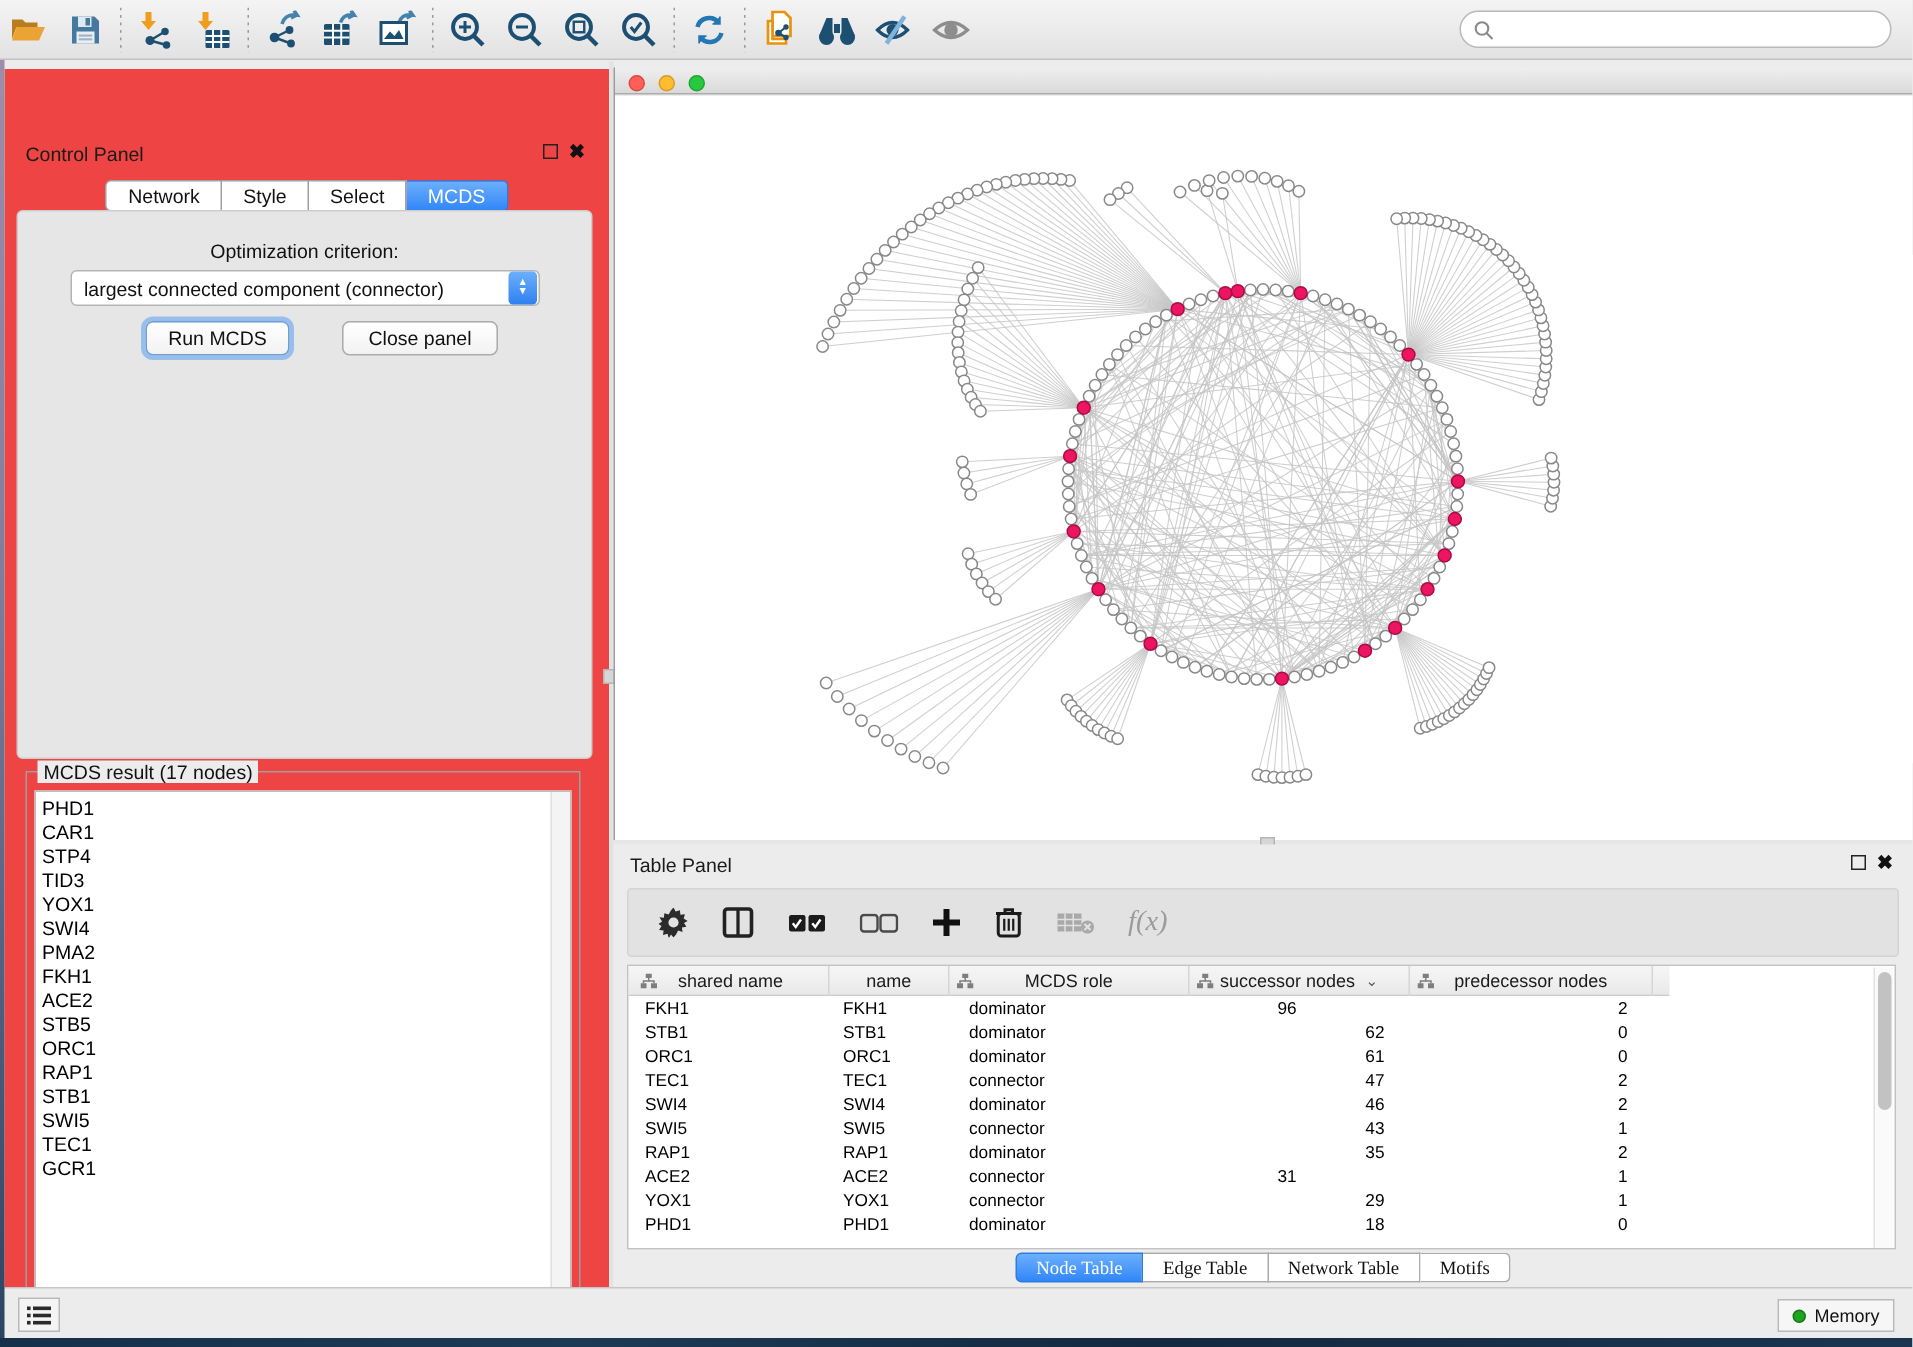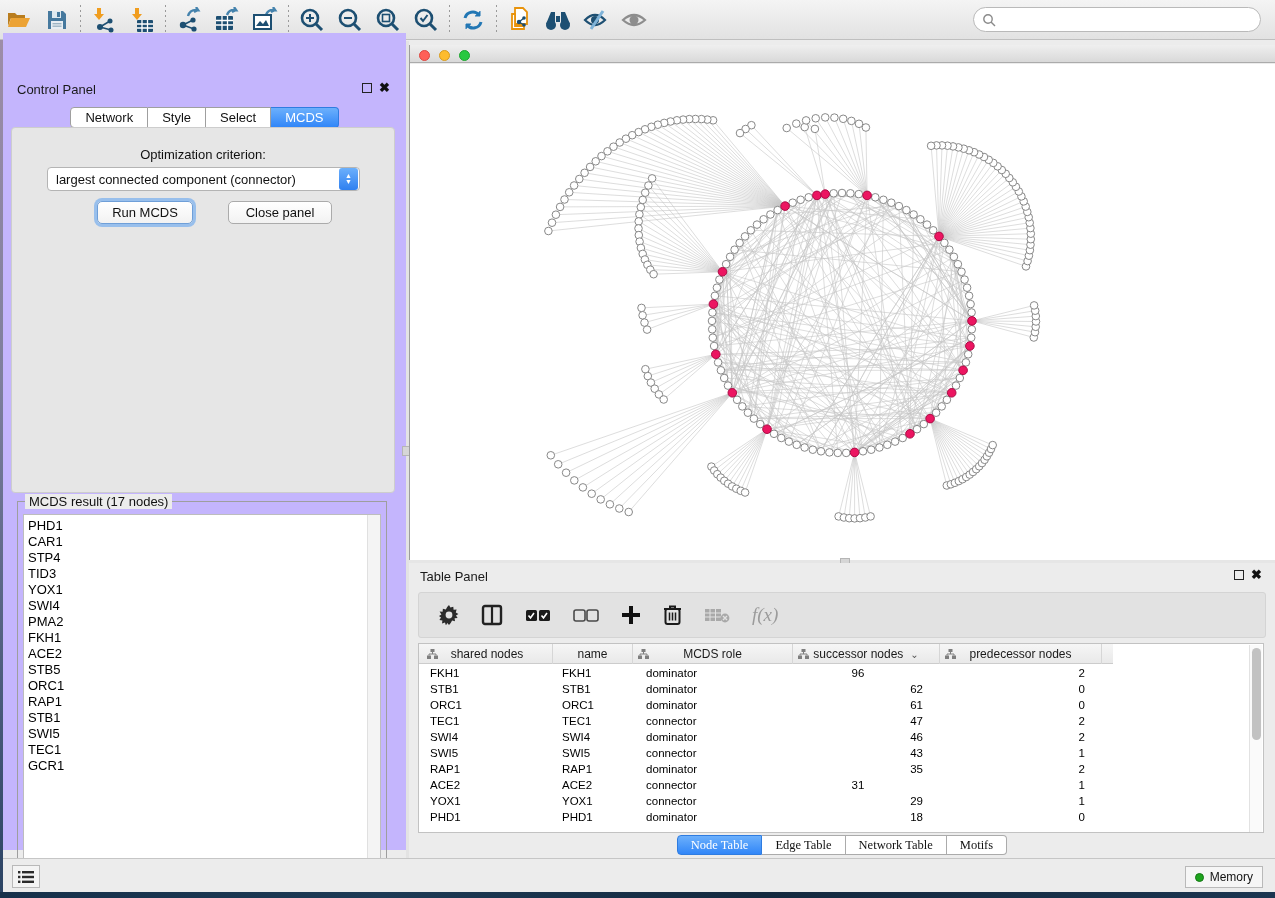--- a/index.html
+++ b/index.html
@@ -19,21 +19,21 @@
     display:flex; align-items:center; }
   .tb-btn { width:38px; height:32px; display:flex; align-items:center; justify-content:center; }
   .tb-sep { width:1px; height:30px; margin:0 4px;
     background-image:linear-gradient(#9a9a9a 40%, transparent 40%); background-size:1px 5px; }
   #toolbar-search { margin-left:auto; margin-right:14px; width:288px; height:25px;
     border:1px solid #b9b9b9; border-radius:13px; background:#fff;
     display:flex; align-items:center; padding-left:8px; }
   #toolbar-search input { border:none; outline:none; flex:1; font-size:12px; background:transparent; }
 
   
-  #control-panel { left:3px; top:33px; width:403px; height:817px; background:#c4b5fd; }
+  #control-panel { left:3px; top:46px; width:403px; height:817px; background:#ef4444; }
   #cp-title { left:14px; top:49px; font-size:13px; color:#1a1a1a; }
   .win-btns { position:absolute; display:flex; gap:7px; align-items:center; }
   #cp-winbtns { right:16px; top:50px; }
   .float-glyph { width:10px; height:10px; border:1.5px solid #222; display:inline-block; }
   .close-glyph { font-size:13px; font-weight:bold; color:#111; line-height:10px; }
 
   #cp-tabs { left:0; top:74px; width:100%; display:flex; justify-content:center; }
   .seg-tab { height:21px; line-height:19px; padding:0 14px; font-size:13px; background:#fff;
     border:1px solid #9f9f9f; border-left:none; color:#111; cursor:default; }
   .seg-tab.first { border-left:1px solid #9f9f9f; border-radius:4px 0 0 4px; }
@@ -1070,21 +1070,21 @@
     <div id="nt-header">
         <div class="nt-hcell" style="left: 3px; width: 131px;">
           <svg class="tree-ico" width="11" height="10" viewBox="0 0 11 10">
             <g fill="#7e7e7e">
               <rect x="3.5" y="0" width="4" height="3"></rect>
               <rect x="0" y="6.5" width="4" height="3.5"></rect>
               <rect x="7" y="6.5" width="4" height="3.5"></rect>
             </g>
             <path d="M5.5 3 v2 M2 6.5 V5 h7 v1.5" stroke="#7e7e7e" stroke-width="1" fill="none"></path>
           </svg>
-          <span>shared nodes</span>
+          <span>shared name</span>
         </div>
         <div class="nt-hcell" style="left: 134px; width: 80px;">
           <span>name</span>
         </div>
         <div class="nt-hcell" style="left: 214px; width: 160px;">
           <svg class="tree-ico" width="11" height="10" viewBox="0 0 11 10">
             <g fill="#7e7e7e">
               <rect x="3.5" y="0" width="4" height="3"></rect>
               <rect x="0" y="6.5" width="4" height="3.5"></rect>
               <rect x="7" y="6.5" width="4" height="3.5"></rect>

